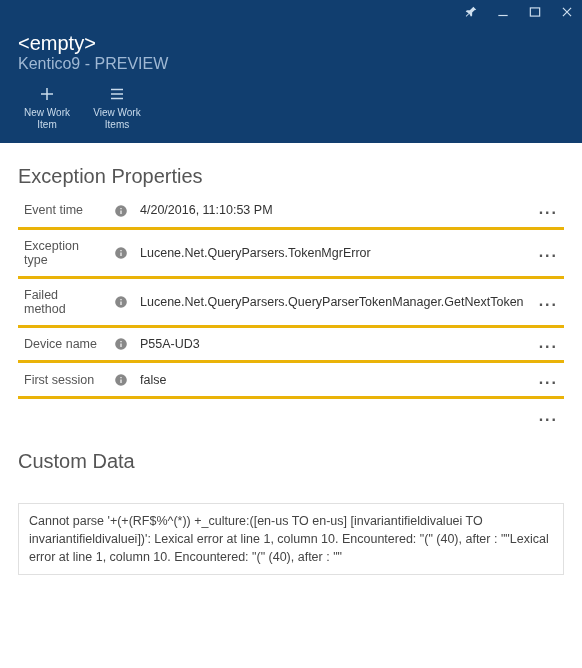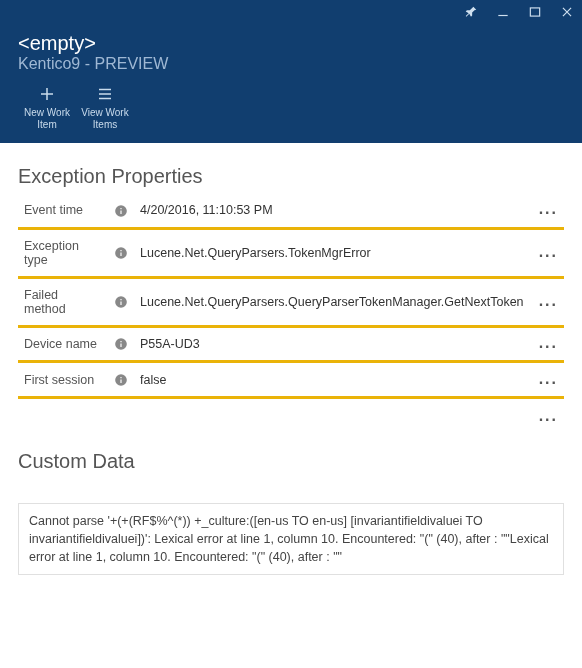--- a/index.html
+++ b/index.html
@@ -40,20 +40,21 @@
     font-weight: 400;
     color: #fff;
   }
   .header-sub {
     font-size: 16px;
     color: #9fb8d4;
     margin-top: 0px;
   }
   .toolbar {
     display: flex;
+    gap: 12px;
     margin-top: 12px;
   }
   .tool-btn {
     display: flex;
     flex-direction: column;
     align-items: center;
     width: 58px;
     cursor: pointer;
     color: #c9dbec;
     font-size: 10px;

